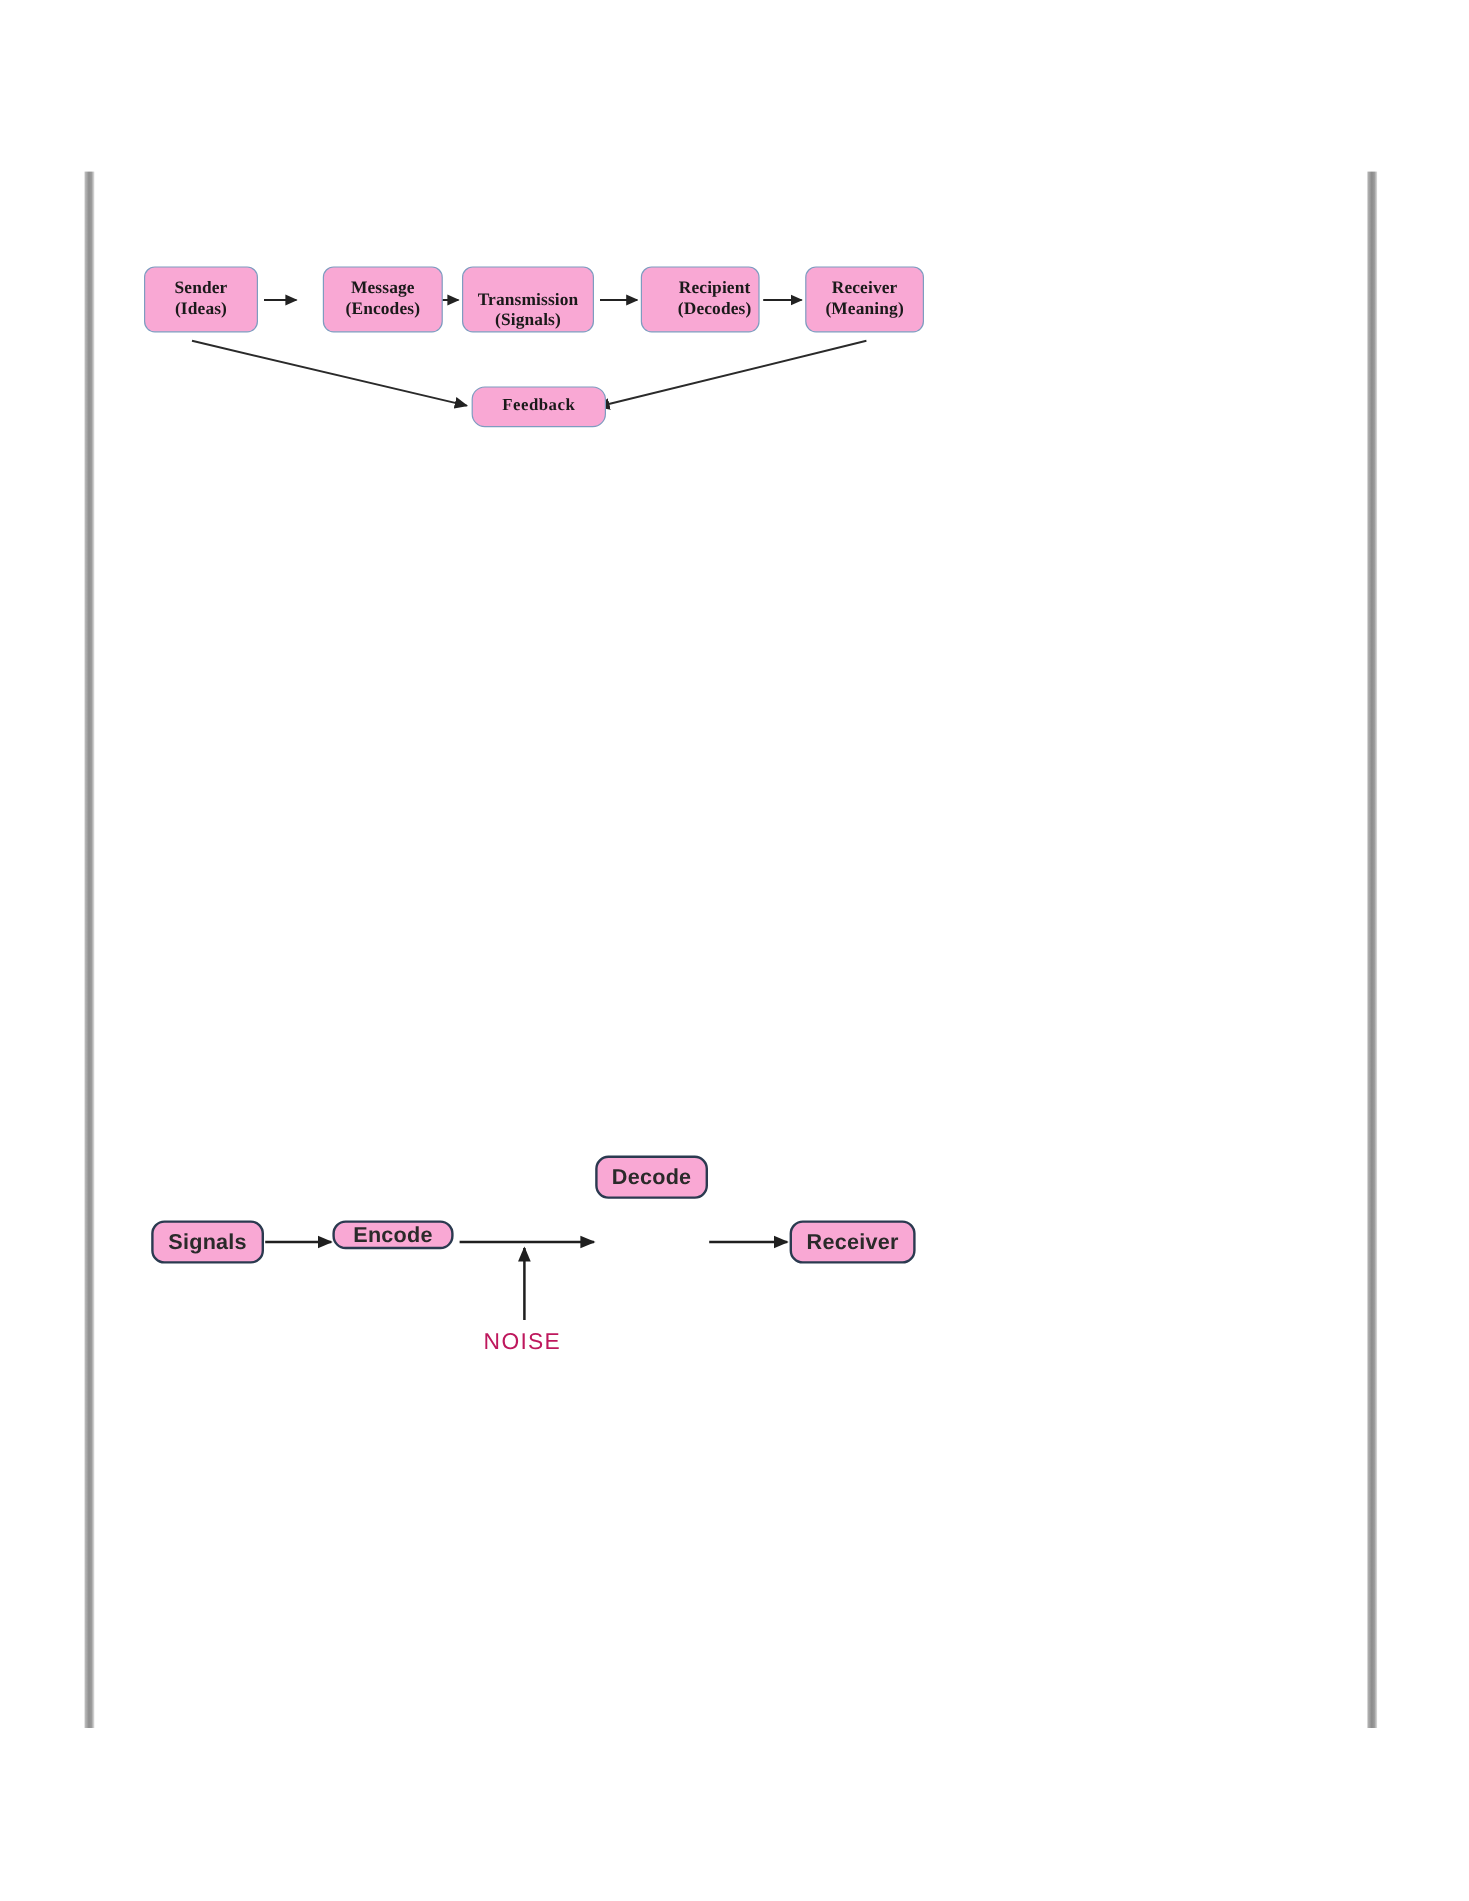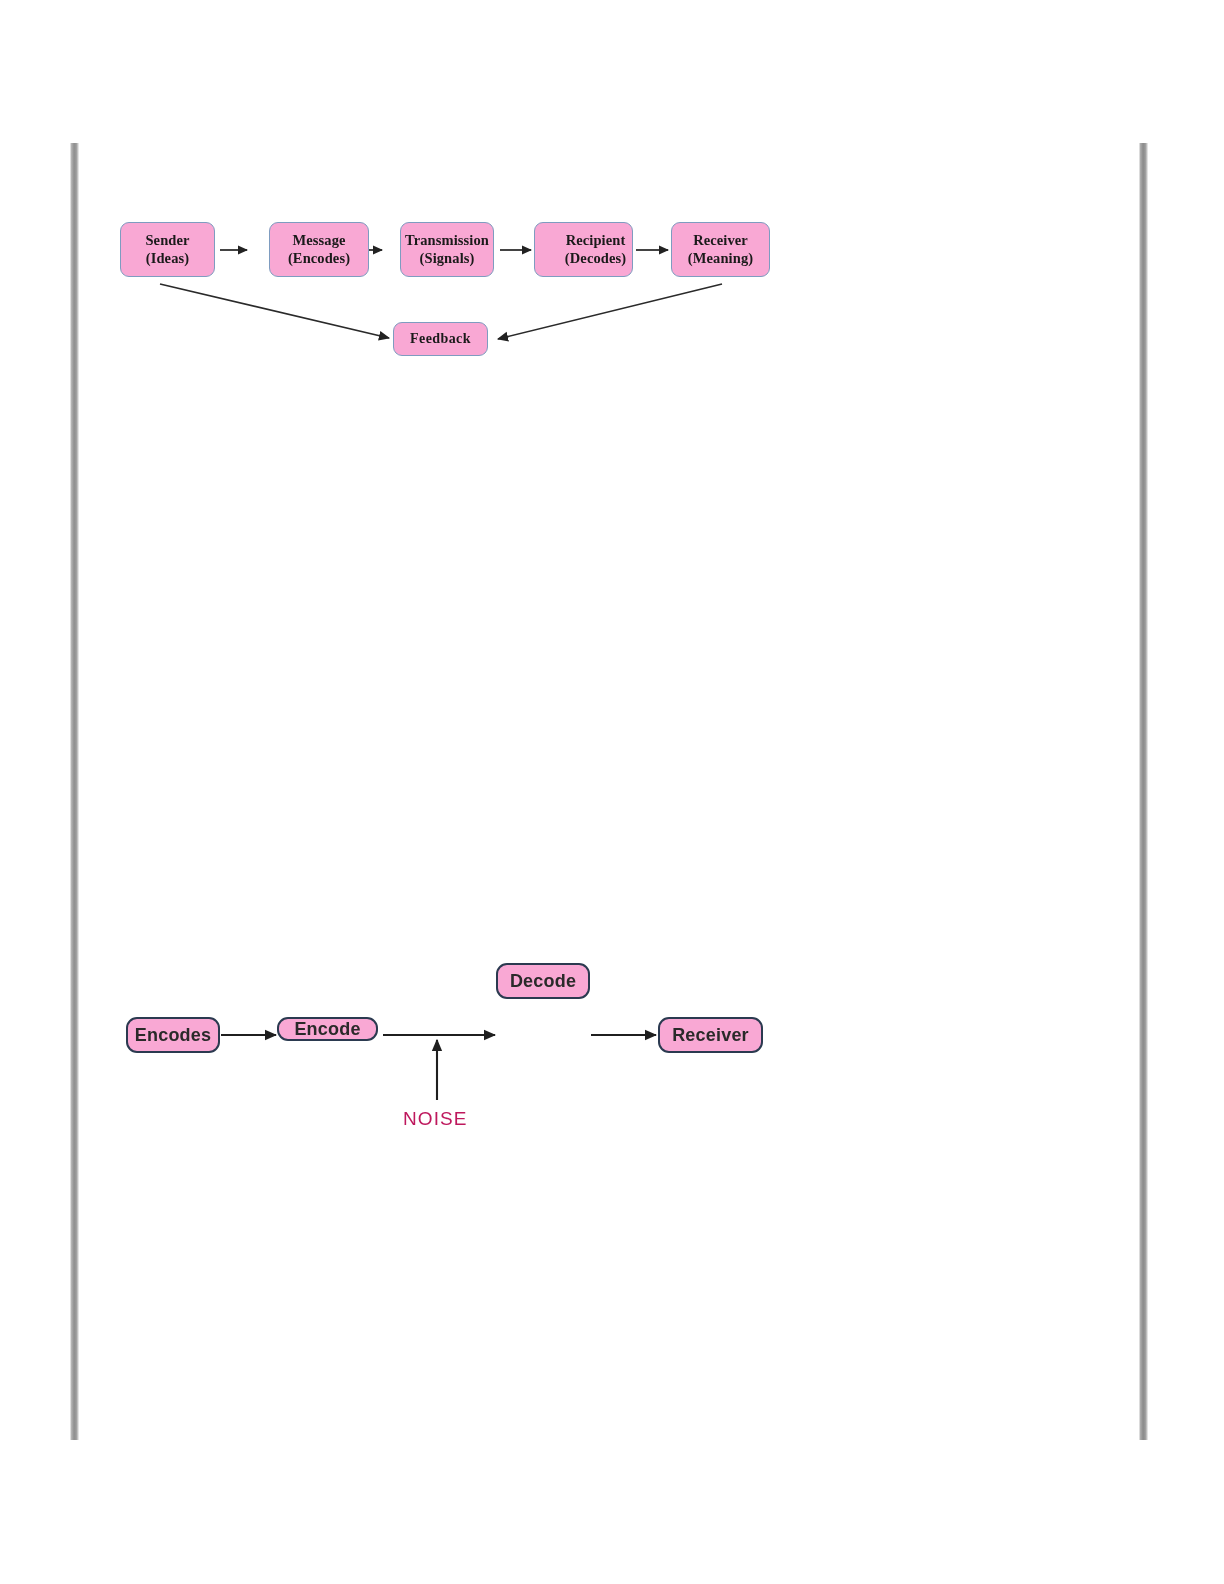--- a/index.html
+++ b/index.html
@@ -139,63 +139,63 @@
   </span>
 </div>
 
 <div class="node node-d1" style="left:250px; top:222px; width:100px; height:55px;margin-left:19px;">
   <span>
     <span>Message</span>
     <span class="line2">(Encodes)</span>
   </span>
 </div>
 
-<div class="node node-d1" style="left:400px; top:222px; width:94px; height:55px;">
+<div class="node node-d1" style="left:385px; top:222px; width:110px; height:55px;align-items:flex-end;">
   <span>
     <span>Transmission</span>
     <span class="line2">(Signals)</span>
   </span>
 </div>
 
 <div class="node node-d1" style="left:534px; top:222px; width:99px; height:55px;padding-left:24px;">
   <span>
     <span>Recipient</span>
     <span class="line2">(Decodes)</span>
   </span>
 </div>
 
 <div class="node node-d1" style="left:671px; top:222px; width:99px; height:55px;">
   <span>
     <span>Receiver</span>
     <span class="line2">(Meaning)</span>
   </span>
 </div>
 
-<div class="node node-feedback" style="left:393px; top:322px; width:95px; height:34px;">
+<div class="node node-feedback" style="left:393px; top:322px; width:112px; height:34px;border-radius:11px;">
   <span>Feedback</span>
 </div>
 
 <div class="diagram">
   <svg width="1224" height="1584" viewBox="0 0 1224 1584" aria-hidden="true">
     <defs>
       <marker id="ah3" viewBox="0 0 10 10" refX="9" refY="5" markerWidth="6" markerHeight="6" orient="auto-start-reverse">
         <path d="M 0 0.8 L 10 5 L 0 9.2 z" fill="#1f1f1f"></path>
       </marker>
     </defs>
     <g stroke="#1f1f1f" stroke-width="2.1" fill="none" marker-end="url(#ah3)">
       <line x1="221" y1="1035" x2="276" y2="1035"></line>
       <line x1="383" y1="1035" x2="495" y2="1035"></line>
       <line x1="591" y1="1035" x2="656" y2="1035"></line>
       <line x1="437" y1="1100" x2="437" y2="1040"></line>
     </g>
   </svg>
 </div>
 
 <div class="node node-d2" style="left:126px; top:1017px; width:94px; height:36px;">
-  <span>Encodes</span>
+  <span>Signals</span>
 </div>
 
 <div class="node node-d2" style="left:277px; top:1017px; width:101px; height:24px;">
   <span>Encode</span>
 </div>
 
 <div class="node node-d2" style="left:496px; top:963px; width:94px; height:36px;">
   <span>Decode</span>
 </div>
 

